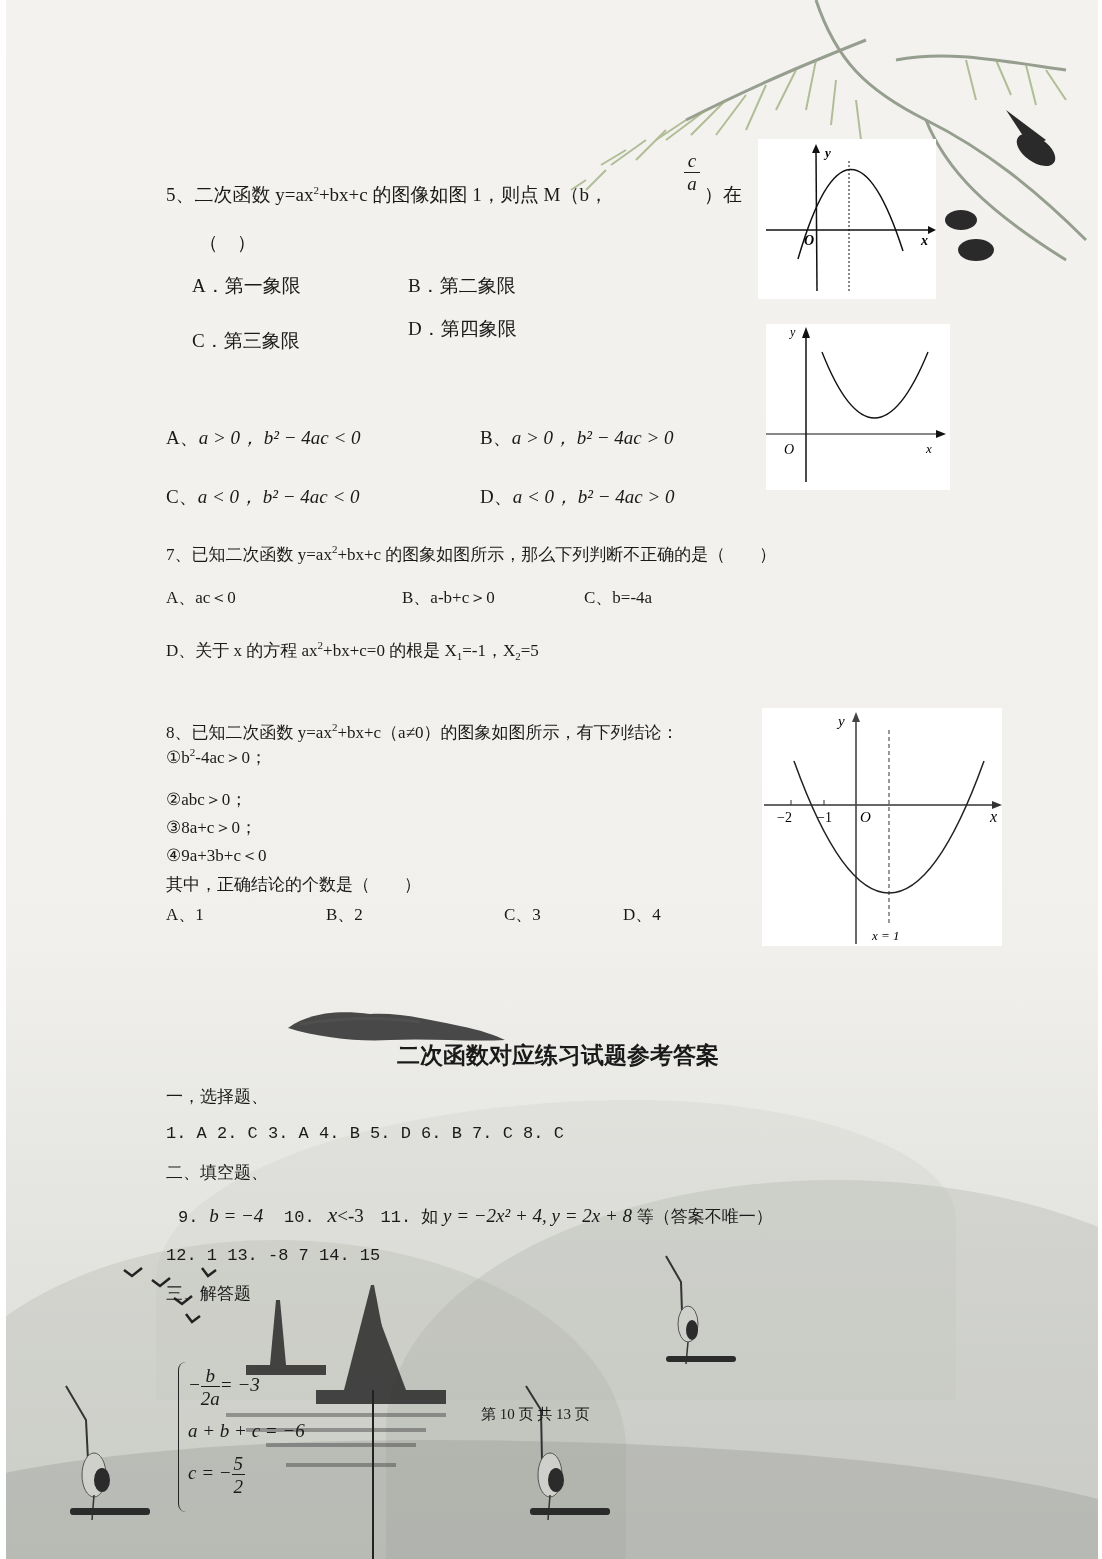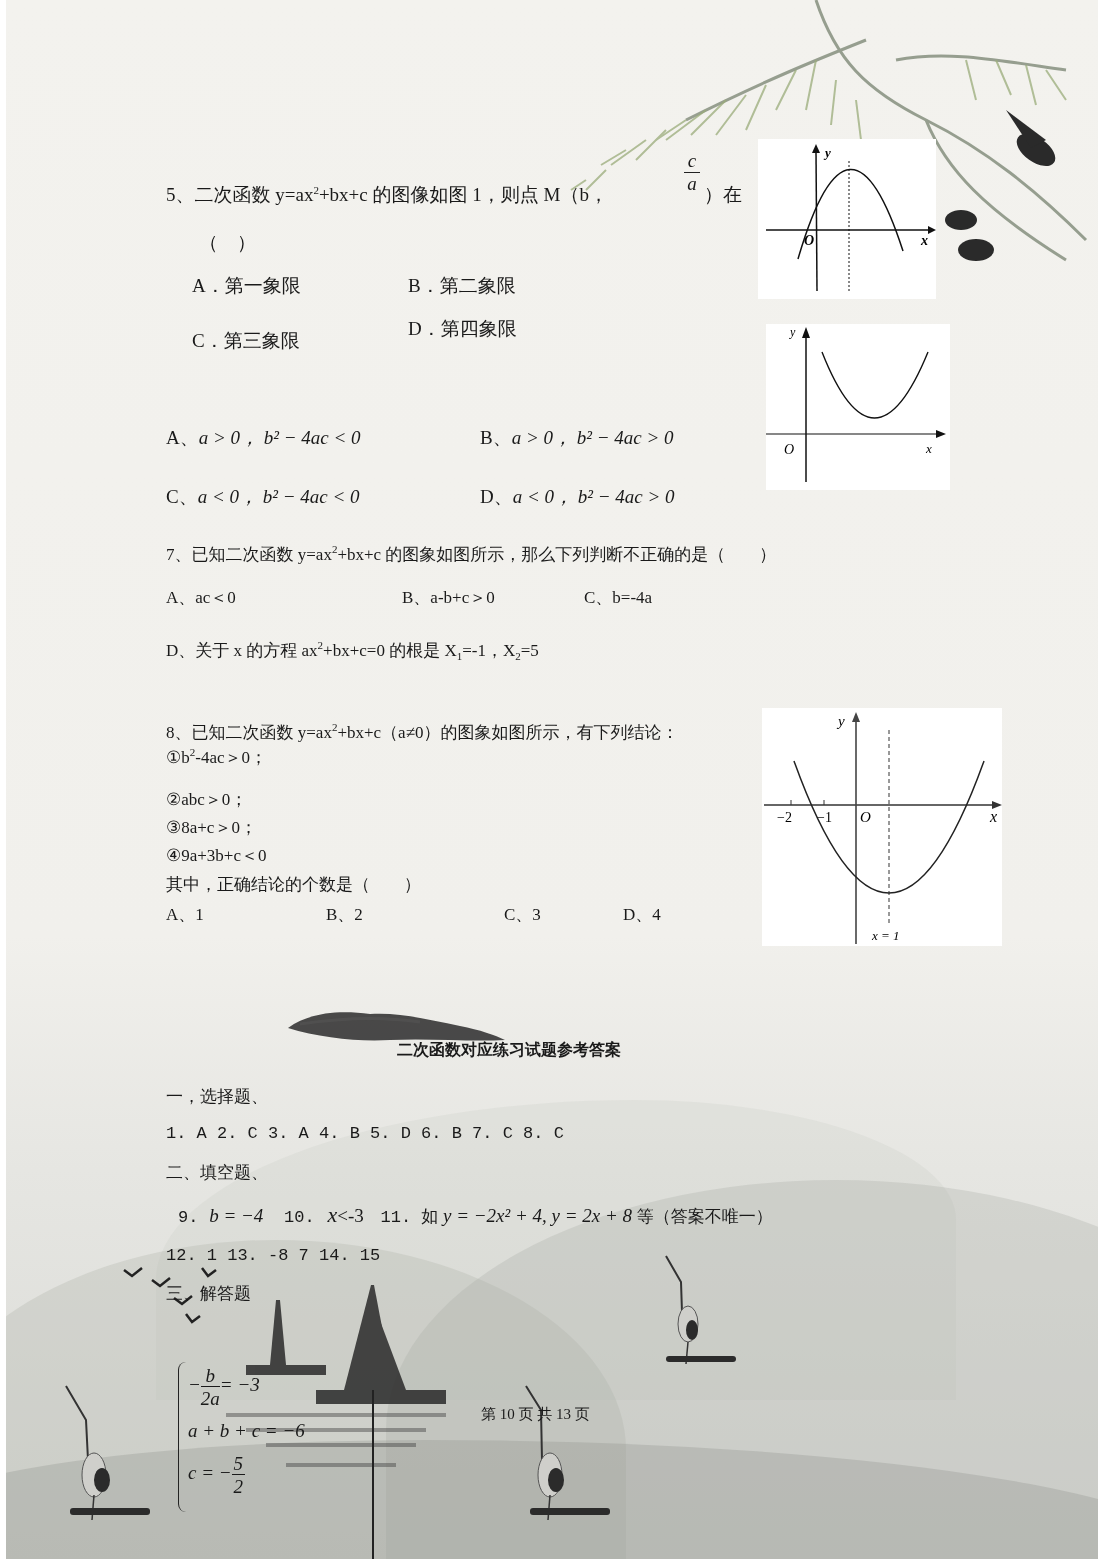--- a/index.html
+++ b/index.html
@@ -24,21 +24,21 @@
   .abs { position: absolute; white-space: nowrap; }
   .t { font-size: 19px; }
   .tm { font-size: 17px; }
   .math { font-style: italic; font-family: "Liberation Serif", "DejaVu Serif", serif; }
   sup { font-size: 11px; vertical-align: super; line-height: 0; }
   sub { font-size: 11px; vertical-align: sub; line-height: 0; }
 
   .fig { position: absolute; background: #ffffff; }
   .fig svg { display: block; }
 
-  .title { font-family: "DejaVu Sans", sans-serif; font-weight: bold; font-size: 16px; }
+  .title { font-family: "DejaVu Sans", sans-serif; font-weight: bold; font-size: 23px; }
   .mono { font-family: "Liberation Mono", "DejaVu Sans Mono", monospace; font-size: 17px; letter-spacing: 0px; }
 
   .frac { display: inline-block; text-align: center; vertical-align: middle; line-height: 1; }
   .frac .num { display: block; border-bottom: 1px solid #1a1a1a; padding: 0 2px 1px; }
   .frac .den { display: block; padding-top: 2px; }
 
   .brace-sys { position: absolute; left: 172px; top: 1362px; width: 160px; height: 152px; }
   .brace-sys .brace { position: absolute; left: 0; top: 0; width: 10px; height: 150px; border-left: 1.5px solid #222; border-radius: 8px 0 0 8px; }
 </style>
 </head>

